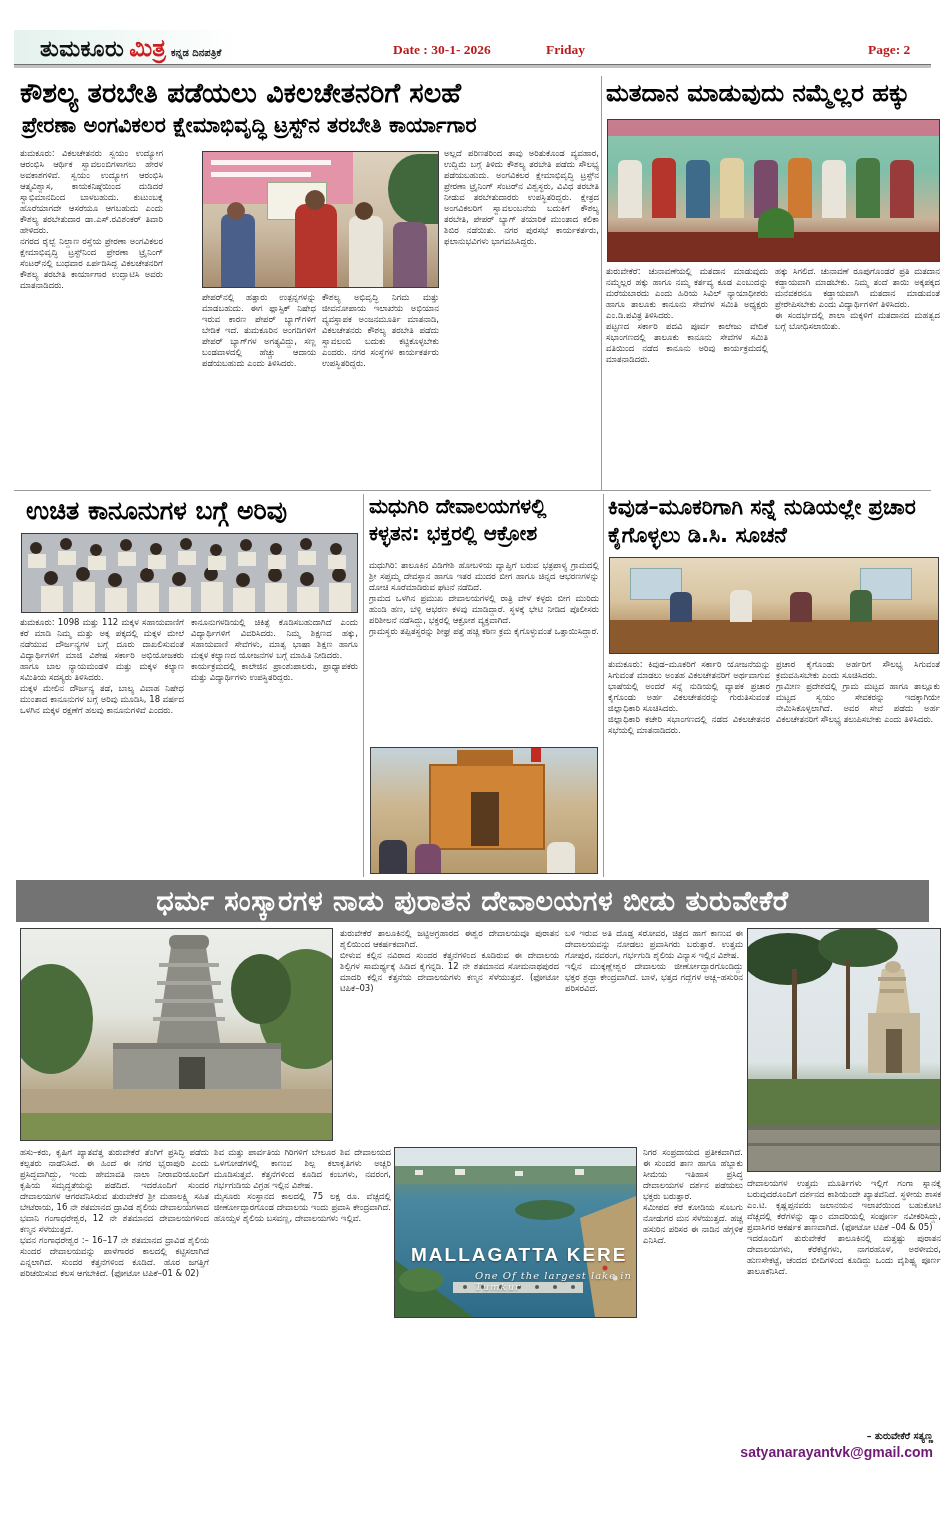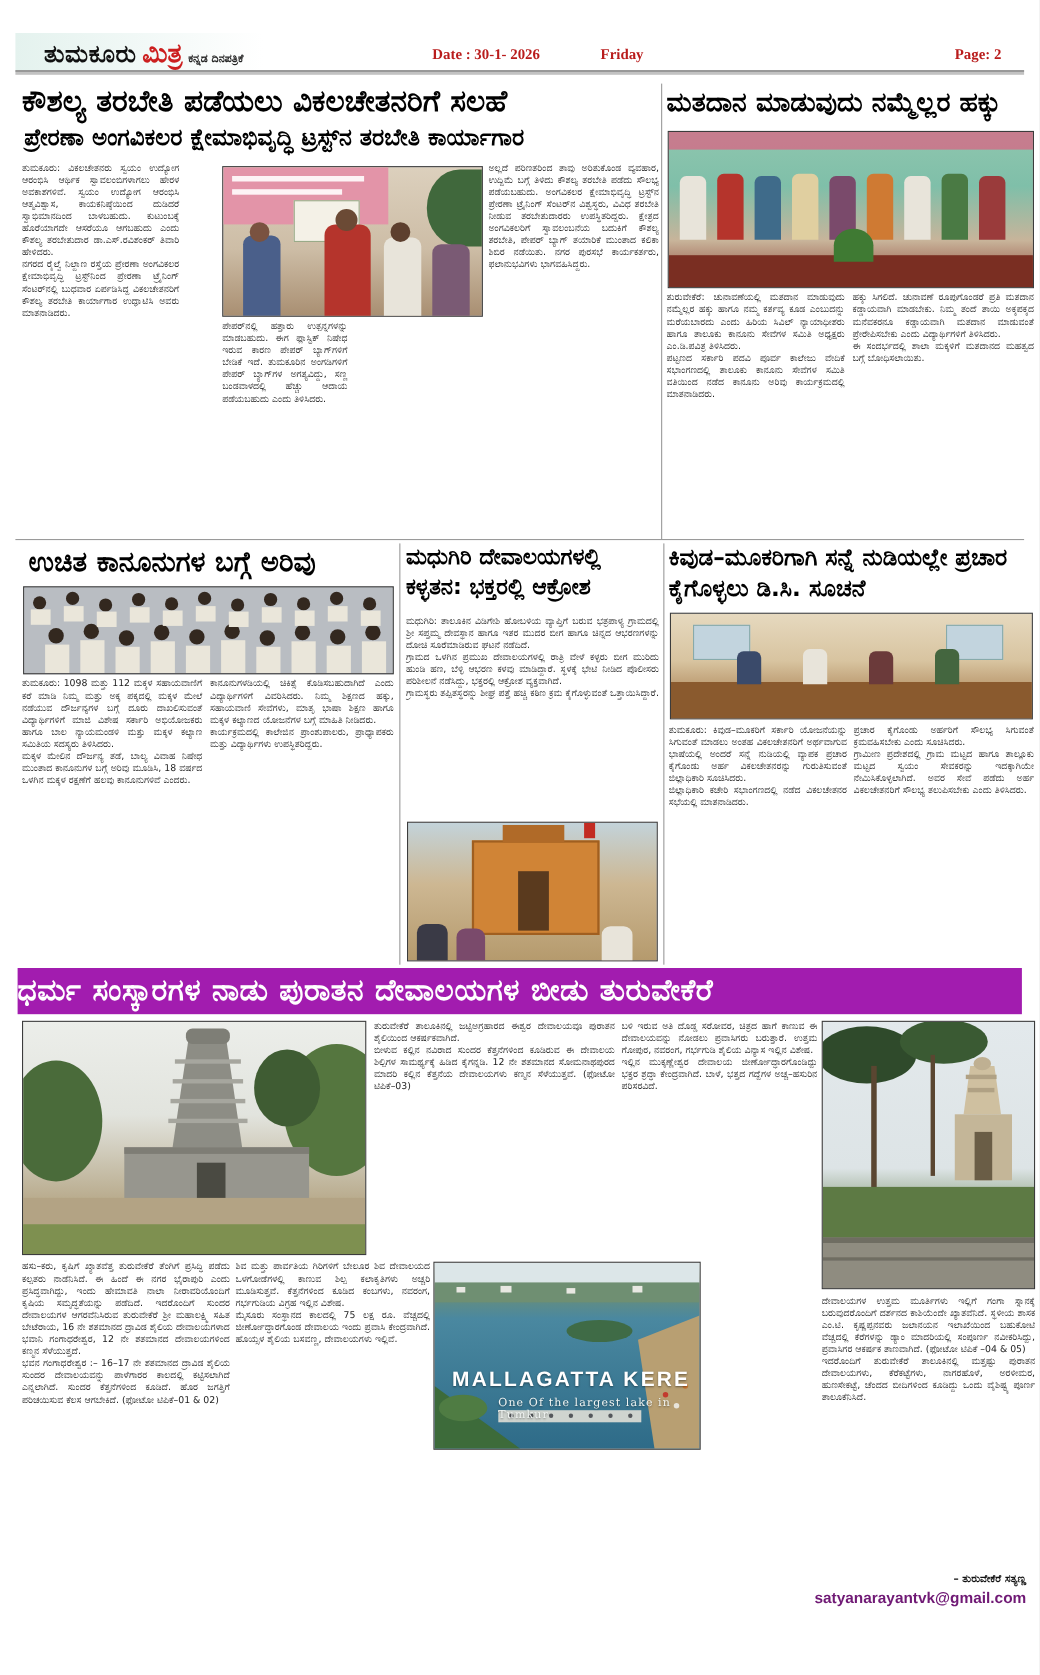--- a/index.html
+++ b/index.html
@@ -9,26 +9,26 @@
   .body-text{font-size:8.5px;line-height:11px;text-align:justify;color:#1c1c1c;
              white-space:pre-line;overflow:hidden;}
   .headline{font-weight:bold;color:#000000;font-family:"DejaVu Sans",sans-serif;}
   .photo{border:1px solid #3c3c3c;overflow:hidden;}
   .shape{position:absolute;}
   .rule{background:#9a9a9a;}
   .masthead-black{font-size:22px;font-weight:bold;color:#111;letter-spacing:0.5px;}
   .masthead-red{font-size:24px;font-weight:bold;color:#cc1f1f;}
   .masthead-tag{font-size:10px;font-weight:bold;color:#222;}
   .dateline{font-family:"Liberation Serif",serif;font-weight:bold;font-size:13.5px;color:#b91c1c;}
-  .banner{background:#a21caf;color:#fff;font-weight:bold;font-size:27px;line-height:42px;
-          text-align:left;white-space:nowrap;overflow:hidden;letter-spacing:0.5px;}
+  .banner{background:#737373;color:#fff;font-weight:bold;font-size:27px;line-height:42px;
+          text-align:center;white-space:nowrap;overflow:hidden;letter-spacing:0.5px;}
   .lake-title{font-family:"Liberation Sans",sans-serif;font-weight:bold;font-size:19px;
               color:#ffffff;letter-spacing:2px;text-shadow:0 1px 2px rgba(0,0,0,.45);}
-  .lake-sub{font-family:"DejaVu Serif",serif;font-size:10px;color:#f2f6f4;
-            letter-spacing:1px;text-shadow:0 1px 2px rgba(0,0,0,.45);}
+  .lake-sub{font-family:"DejaVu Serif",serif;font-style:italic;font-size:10px;color:#f2f6f4;
+            letter-spacing:1px;text-shadow:0 1px 2px rgba(0,0,0,.45);margin-left:22px;}
   .email{font-family:"Liberation Sans",sans-serif;font-weight:bold;font-size:14px;color:#701a75;}
   .signoff{font-size:9.5px;font-weight:bold;color:#111;text-align:right;}
 </style>
 </head>
 <body>
 
 <div class="page">
 
   <div class="abs" style="left:14px;top:30px;width:300px;height:34px;background:linear-gradient(90deg,#e4f2ee,#ffffff 75%);"></div>
   <div class="abs" style="left:40px;top:34px;white-space:nowrap;">
@@ -56,20 +56,21 @@
     <div class="shape" style="left:18px;top:62px;width:34px;height:75px;background:#4a5f8a;border-radius:8px 8px 0 0;"></div>
     <div class="shape" style="left:92px;top:52px;width:42px;height:85px;background:#b5342c;border-radius:10px 10px 0 0;"></div>
     <div class="shape" style="left:146px;top:64px;width:34px;height:73px;background:#e8e4da;border-radius:8px 8px 0 0;"></div>
     <div class="shape" style="left:190px;top:70px;width:34px;height:67px;background:#7a5a74;border-radius:8px 8px 0 0;"></div>
     <div class="shape" style="left:24px;top:50px;width:18px;height:18px;background:#7a5240;border-radius:50%;"></div>
     <div class="shape" style="left:102px;top:38px;width:20px;height:20px;background:#6b4a35;border-radius:50%;"></div>
     <div class="shape" style="left:152px;top:50px;width:18px;height:18px;background:#5d3f2e;border-radius:50%;"></div>
   </div>
 
   <div class="abs body-text" style="left:202px;top:292px;width:114px;height:197px;">ಪೇಪರ್‌ನಲ್ಲಿ ಹತ್ತಾರು ಉತ್ಪನ್ನಗಳನ್ನು ಮಾಡಬಹುದು. ಈಗ ಪ್ಲಾಸ್ಟಿಕ್ ನಿಷೇಧ ಇರುವ ಕಾರಣ ಪೇಪರ್ ಬ್ಯಾಗ್‌ಗಳಿಗೆ ಬೇಡಿಕೆ ಇದೆ. ತುಮಕೂರಿನ ಅಂಗಡಿಗಳಿಗೆ ಪೇಪರ್ ಬ್ಯಾಗ್‌ಗಳ ಅಗತ್ಯವಿದ್ದು, ಸಣ್ಣ ಬಂಡವಾಳದಲ್ಲಿ ಹೆಚ್ಚು ಆದಾಯ ಪಡೆಯಬಹುದು ಎಂದು ತಿಳಿಸಿದರು.</div>
+  <div class="abs body-text" style="left:322px;top:292px;width:117px;height:197px;">ಕೌಶಲ್ಯ ಅಭಿವೃದ್ಧಿ ನಿಗಮ ಮತ್ತು ಜೀವನೋಪಾಯ ಇಲಾಖೆಯ ಅಭಿಯಾನ ವ್ಯವಸ್ಥಾಪಕ ಅಂಜನಮೂರ್ತಿ ಮಾತನಾಡಿ, ವಿಕಲಚೇತನರು ಕೌಶಲ್ಯ ತರಬೇತಿ ಪಡೆದು ಸ್ವಾವಲಂಬಿ ಬದುಕು ಕಟ್ಟಿಕೊಳ್ಳಬೇಕು ಎಂದರು. ನಗರ ಸಂಸ್ಥೆಗಳ ಕಾರ್ಯಕರ್ತರು ಉಪಸ್ಥಿತರಿದ್ದರು.</div>
   <div class="abs body-text" style="left:444px;top:148px;width:155px;height:342px;">ಅಲ್ಲದೆ ಪರಿಣತರಿಂದ ತಾವು ಅರಿತುಕೊಂಡ ವ್ಯವಹಾರ, ಉದ್ದಿಮೆ ಬಗ್ಗೆ ತಿಳಿದು ಕೌಶಲ್ಯ ತರಬೇತಿ ಪಡೆದು ಸೌಲಭ್ಯ ಪಡೆಯಬಹುದು. ಅಂಗವಿಕಲರ ಕ್ಷೇಮಾಭಿವೃದ್ಧಿ ಟ್ರಸ್ಟ್‌ನ ಪ್ರೇರಣಾ ಟ್ರೈನಿಂಗ್ ಸೆಂಟರ್‌ನ ವಿಶ್ವಸ್ಥರು, ವಿವಿಧ ತರಬೇತಿ ನೀಡುವ ತರಬೇತುದಾರರು ಉಪಸ್ಥಿತರಿದ್ದರು. ಕ್ಷೇತ್ರದ ಅಂಗವಿಕಲರಿಗೆ ಸ್ವಾವಲಂಬನೆಯ ಬದುಕಿಗೆ ಕೌಶಲ್ಯ ತರಬೇತಿ, ಪೇಪರ್ ಬ್ಯಾಗ್ ತಯಾರಿಕೆ ಮುಂತಾದ ಕಲಿಕಾ ಶಿಬಿರ ನಡೆಯಿತು. ನಗರ ಪುರಸಭೆ ಕಾರ್ಯಕರ್ತರು, ಫಲಾನುಭವಿಗಳು ಭಾಗವಹಿಸಿದ್ದರು.</div>
 
   <div class="abs rule" style="left:601px;top:76px;width:1px;height:414px;"></div>
 
   <div class="abs headline" style="left:606px;top:78px;width:334px;font-size:24px;line-height:30px;">ಮತದಾನ ಮಾಡುವುದು ನಮ್ಮೆಲ್ಲರ ಹಕ್ಕು</div>
 
   <div class="abs photo" style="left:607px;top:119px;width:333px;height:143px;background:linear-gradient(180deg,#8fc6ae 0%,#7fbfa9 35%,#c8b49a 70%,#8a3d31 100%);">
     <div class="shape" style="left:0;top:0;width:333px;height:16px;background:#d46a86;opacity:.8;"></div>
     <div class="shape" style="left:10px;top:40px;width:24px;height:58px;background:#e8e4da;border-radius:6px 6px 0 0;"></div>
     <div class="shape" style="left:44px;top:38px;width:24px;height:60px;background:#b5342c;border-radius:6px 6px 0 0;"></div>
@@ -257,19 +258,21 @@
         <circle cx="160" cy="139" r="2" fill="#55585c"></circle>
         <circle cx="178" cy="139" r="2" fill="#55585c"></circle>
       <circle cx="210" cy="120" r="2.5" fill="#c23b2e"></circle>
         <circle cx="220" cy="130" r="2.5" fill="#e8e4da"></circle>
         <circle cx="228" cy="112" r="2.5" fill="#cf7a33"></circle>
     </svg>
     <div class="abs lake-title" style="left:16px;top:96px;">MALLAGATTA KERE</div>
     <div class="abs lake-sub" style="left:58px;top:122px;">One Of the largest lake in Tumkur</div>
   </div>
 
+  <div class="abs body-text" style="left:643px;top:1147px;width:100px;height:350px;">ನಿಗರ ಸಂಪ್ರದಾಯದ ಪ್ರತೀಕವಾಗಿದೆ. ಈ ಸುಂದರ ತಾಣ ಹಾಗೂ ಹೆಬ್ಬಾಕು ಸೀಮೆಯ ಇತಿಹಾಸ ಪ್ರಸಿದ್ಧ ದೇವಾಲಯಗಳ ದರ್ಶನ ಪಡೆಯಲು ಭಕ್ತರು ಬರುತ್ತಾರೆ.
+ಸಮೀಪದ ಕೆರೆ ಕೋಡಿಯ ಸೊಬಗು ನೋಡುಗರ ಮನ ಸೆಳೆಯುತ್ತದೆ. ಹಚ್ಚ ಹಸುರಿನ ಪರಿಸರ ಈ ನಾಡಿನ ಹೆಗ್ಗಳಿಕೆ ಎನಿಸಿದೆ.</div>
   <div class="abs body-text" style="left:747px;top:1178px;width:194px;height:248px;">ದೇವಾಲಯಗಳ ಉತ್ತಮ ಮೂರ್ತಿಗಳು ಇಲ್ಲಿಗೆ ಗಂಗಾ ಸ್ನಾನಕ್ಕೆ ಬರುವುದರೊಂದಿಗೆ ದರ್ಶನದ ಕಾಶಿಯೆಂದೇ ಖ್ಯಾತವೆನಿದೆ. ಸ್ಥಳೀಯ ಶಾಸಕ ಎಂ.ಟಿ. ಕೃಷ್ಣಪ್ಪನವರು ಜಲಾನಯನ ಇಲಾಖೆಯಿಂದ ಬಹುಕೋಟಿ ವೆಚ್ಚದಲ್ಲಿ ಕೆರೆಗಳನ್ನು ಡ್ಯಾಂ ಮಾದರಿಯಲ್ಲಿ ಸಂಪೂರ್ಣ ನವೀಕರಿಸಿದ್ದು, ಪ್ರವಾಸಿಗರ ಆಕರ್ಷಕ ತಾಣವಾಗಿದೆ. (ಫೋಟೋ ಟಿಪಿಕೆ –04 &amp; 05)
 ಇದರೊಂದಿಗೆ ತುರುವೇಕೆರೆ ತಾಲೂಕಿನಲ್ಲಿ ಮತ್ತಷ್ಟು ಪುರಾತನ ದೇವಾಲಯಗಳು, ಕೆರೆಕಟ್ಟೆಗಳು, ನಾಗರಹೊಳೆ, ಅರಳೀಮರ, ಹುಣಸೇಕಟ್ಟೆ, ಚೆಂದದ ಬೀದಿಗಳಿಂದ ಕೂಡಿದ್ದು ಒಂದು ವೈಶಿಷ್ಟ್ಯ ಪೂರ್ಣ ತಾಲೂಕೆನಿಸಿದೆ.</div>
 
   <div class="abs signoff" style="left:747px;top:1430px;width:186px;">– ತುರುವೇಕೆರೆ ಸತ್ಯಣ್ಣ</div>
   <div class="abs email" style="left:700px;top:1444px;width:233px;text-align:right;">satyanarayantvk@gmail.com</div>
 
 </div>
 
 </body></html>

